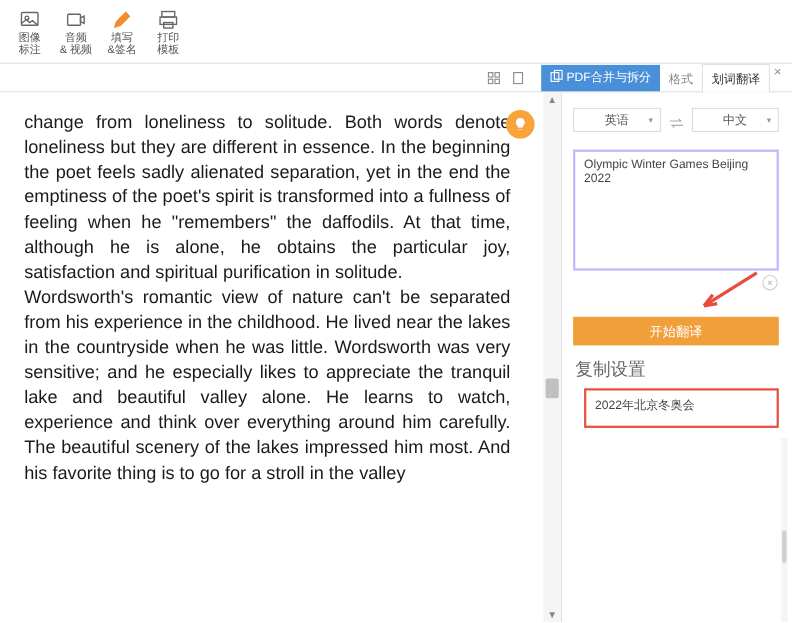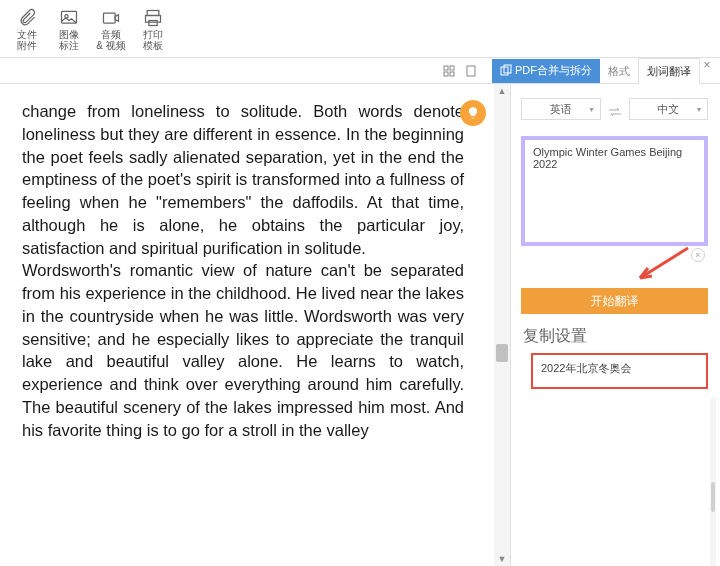--- a/index.html
+++ b/index.html
@@ -25,64 +25,64 @@
 .doc-scrollbar { width: 16px; background: #f5f5f5; position: relative; }
 .doc-scrollbar .thumb { position: absolute; left: 2px; right: 2px; top: 260px; height: 18px; background: #c0c0c0; border-radius: 2px; }
 .doc-scrollbar .arrow { position: absolute; left: 0; right: 0; text-align: center; font-size: 9px; color: #888; }
 .doc-scrollbar .arrow.up { top: 2px; } .doc-scrollbar .arrow.down { bottom: 2px; }
 .bulb { position: absolute; top: 16px; right: 24px; width: 26px; height: 26px; background: #f8a43a; border-radius: 50%; display: flex; align-items: center; justify-content: center; color: #fff; }
 .side-panel { width: 210px; border-left: 1px solid #e0e0e0; display: flex; flex-direction: column; padding: 14px 12px 0 10px; }
 .lang-row { display: flex; align-items: flex-end; gap: 6px; margin-bottom: 16px; }
 .lang-sel { flex: 1; height: 22px; border: 1px solid #dcdcdc; font-size: 11px; display: flex; align-items: center; justify-content: center; position: relative; color: #555; }
 .lang-sel .caret { position: absolute; right: 6px; font-size: 8px; color: #999; }
 .swap { width: 16px; height: 16px; display:flex;align-items:center;justify-content:center; color:#aaa;}
-.input-box { border: 4px solid #c4b5fd; height: 110px; padding: 6px 8px; font-size: 11px; color: #444; position: relative; }
+.input-box { border: 2px solid #c4b5fd; height: 110px; padding: 6px 8px; font-size: 11px; color: #444; position: relative; }
 .clear-btn { position: absolute; right: -1px; bottom: -20px; width: 14px; height: 14px; border: 1px solid #d0d0d0; border-radius: 50%; color: #aaa; font-size: 9px; line-height: 12px; text-align: center; background:#fff;}
 .arrow-annot { position: absolute; right: 30px; top: 162px; width: 60px; height: 40px; pointer-events: none; }
 .translate-btn { margin-top: 42px; height: 26px; background: #f19f3b; color: #fff; font-size: 12px; display:flex;align-items:center;justify-content:center; cursor:pointer;}
 .actions-row { display: flex; justify-content: flex-start; font-size: 16px; color: #666; margin: 12px 2px 6px 2px; }
 .output-box { border: 2px solid #e74c3c; height: 36px; padding: 6px 8px; font-size: 11px; color: #444; margin-left: 10px; }
 .side-bottom { flex:1; border-top: 1px solid transparent; margin-top: 8px; position:relative; }
 .side-scroll { position:absolute; right:-8px; top:0; bottom:0; width:6px; background:#f5f5f5;}
 .side-scroll .thumb { position:absolute; left:1px; right:1px; top:50%; height:30px; background:#d0d0d0; border-radius:2px;}
 .side-panel-wrap { position: relative; }
 </style>
 </head>
 <body>
 
 <div class="toolbar-top">
-  <div class="tool-btn">
-    <span class="icon">
-        <svg width="20" height="20" viewBox="0 0 24 24" fill="none" stroke="#666" stroke-width="1.5">
-          <path d="M21 11l-8 8a5 5 0 01-7-7l9-9a3.5 3.5 0 015 5l-9 9a2 2 0 01-3-3l8-8"></path>
-        </svg>
-      </span>
-    <span class="lbl">文件</span>
-    <span class="lbl">附件</span>
-  </div>
   <div class="tool-btn">
     <span class="icon">
         <svg width="20" height="20" viewBox="0 0 24 24" fill="none" stroke="#666" stroke-width="1.5">
           <rect x="3" y="4" width="18" height="14" rx="1"></rect>
           <circle cx="9" cy="10" r="2"></circle>
           <path d="M3 16l5-4 4 3 3-2 6 5"></path>
         </svg>
       </span>
     <span class="lbl">图像</span>
     <span class="lbl">标注</span>
   </div>
   <div class="tool-btn">
     <span class="icon">
         <svg width="20" height="20" viewBox="0 0 24 24" fill="none" stroke="#666" stroke-width="1.5">
           <rect x="3" y="6" width="14" height="12" rx="1"></rect>
           <path d="M17 10l4-2v8l-4-2z"></path>
         </svg>
       </span>
     <span class="lbl">音频</span>
     <span class="lbl">&amp; 视频</span>
+  </div>
+  <div class="tool-btn highlighted">
+    <span class="icon">
+        <svg width="20" height="20" viewBox="0 0 24 24" fill="none" stroke="#f48b2a" stroke-width="1.5">
+          <path d="M4 20l2-6L16 4l4 4L10 18l-6 2z"></path>
+        </svg>
+      </span>
+    <span class="lbl">填写</span>
+    <span class="lbl">&amp;签名</span>
   </div>
   <div class="tool-btn">
     <span class="icon">
         <svg width="20" height="20" viewBox="0 0 24 24" fill="none" stroke="#666" stroke-width="1.5">
           <rect x="5" y="3" width="14" height="6"></rect>
           <rect x="3" y="9" width="18" height="8"></rect>
           <rect x="7" y="15" width="10" height="6"></rect>
         </svg>
       </span>
     <span class="lbl">打印</span>

